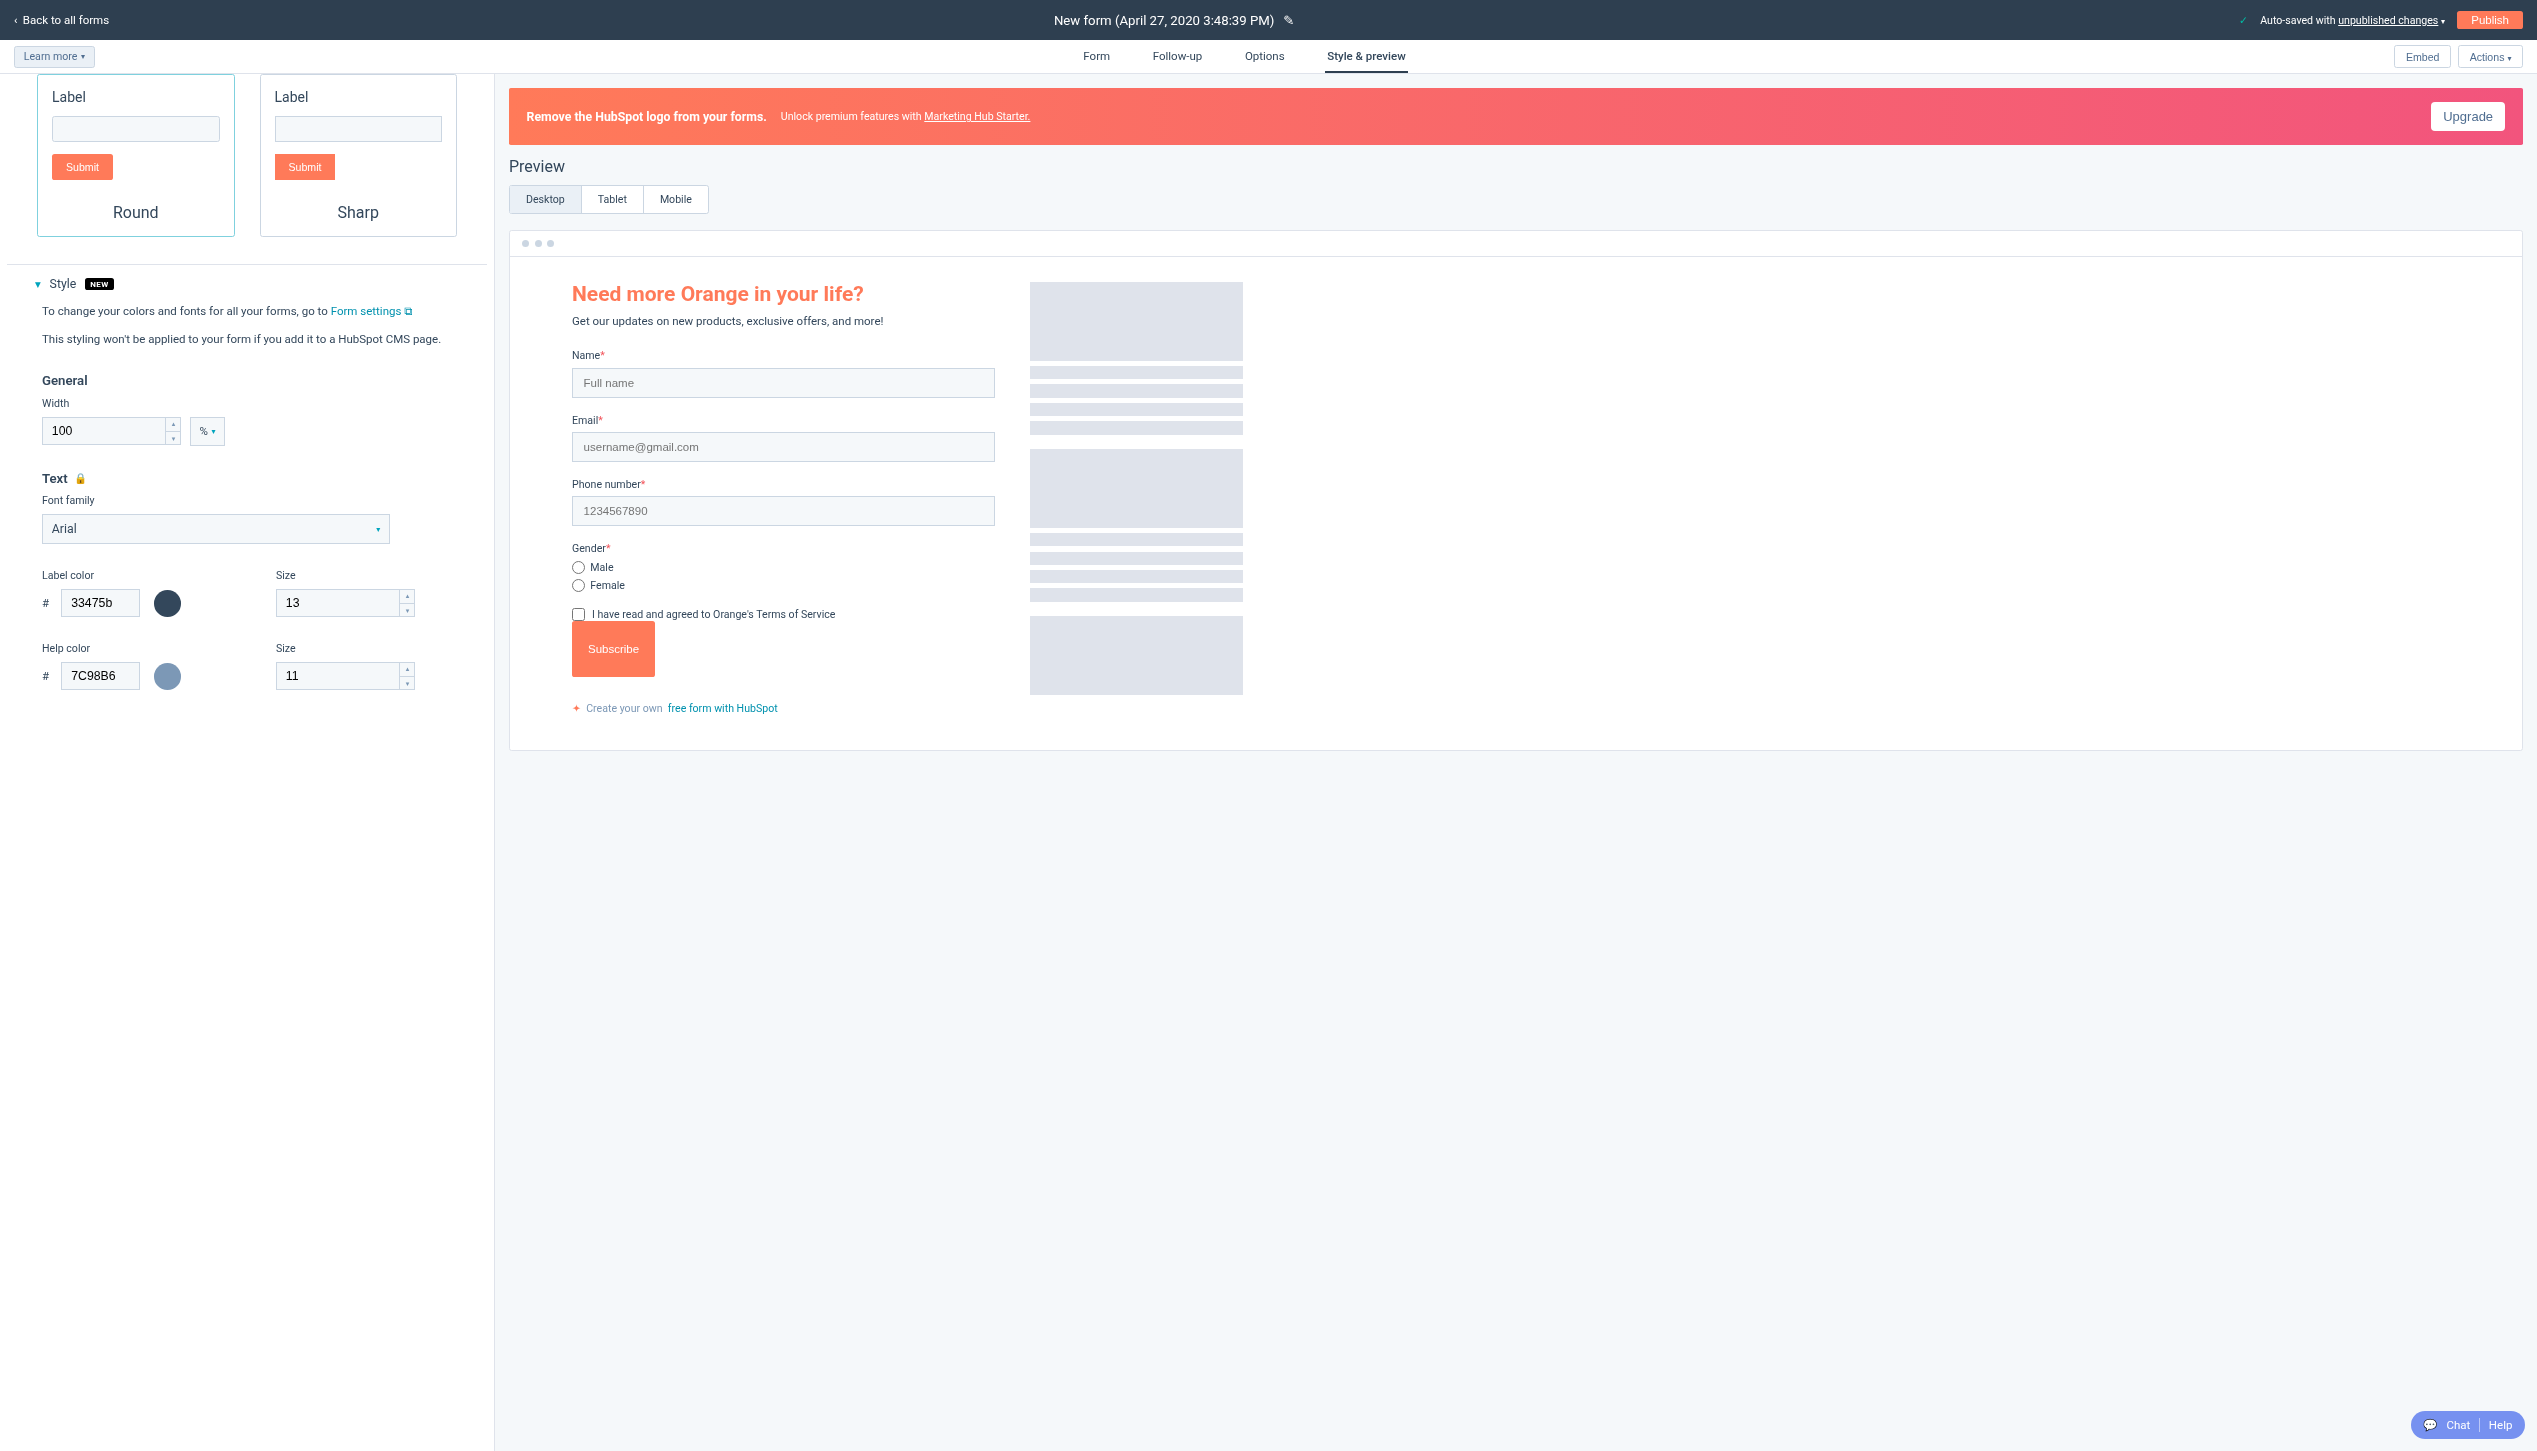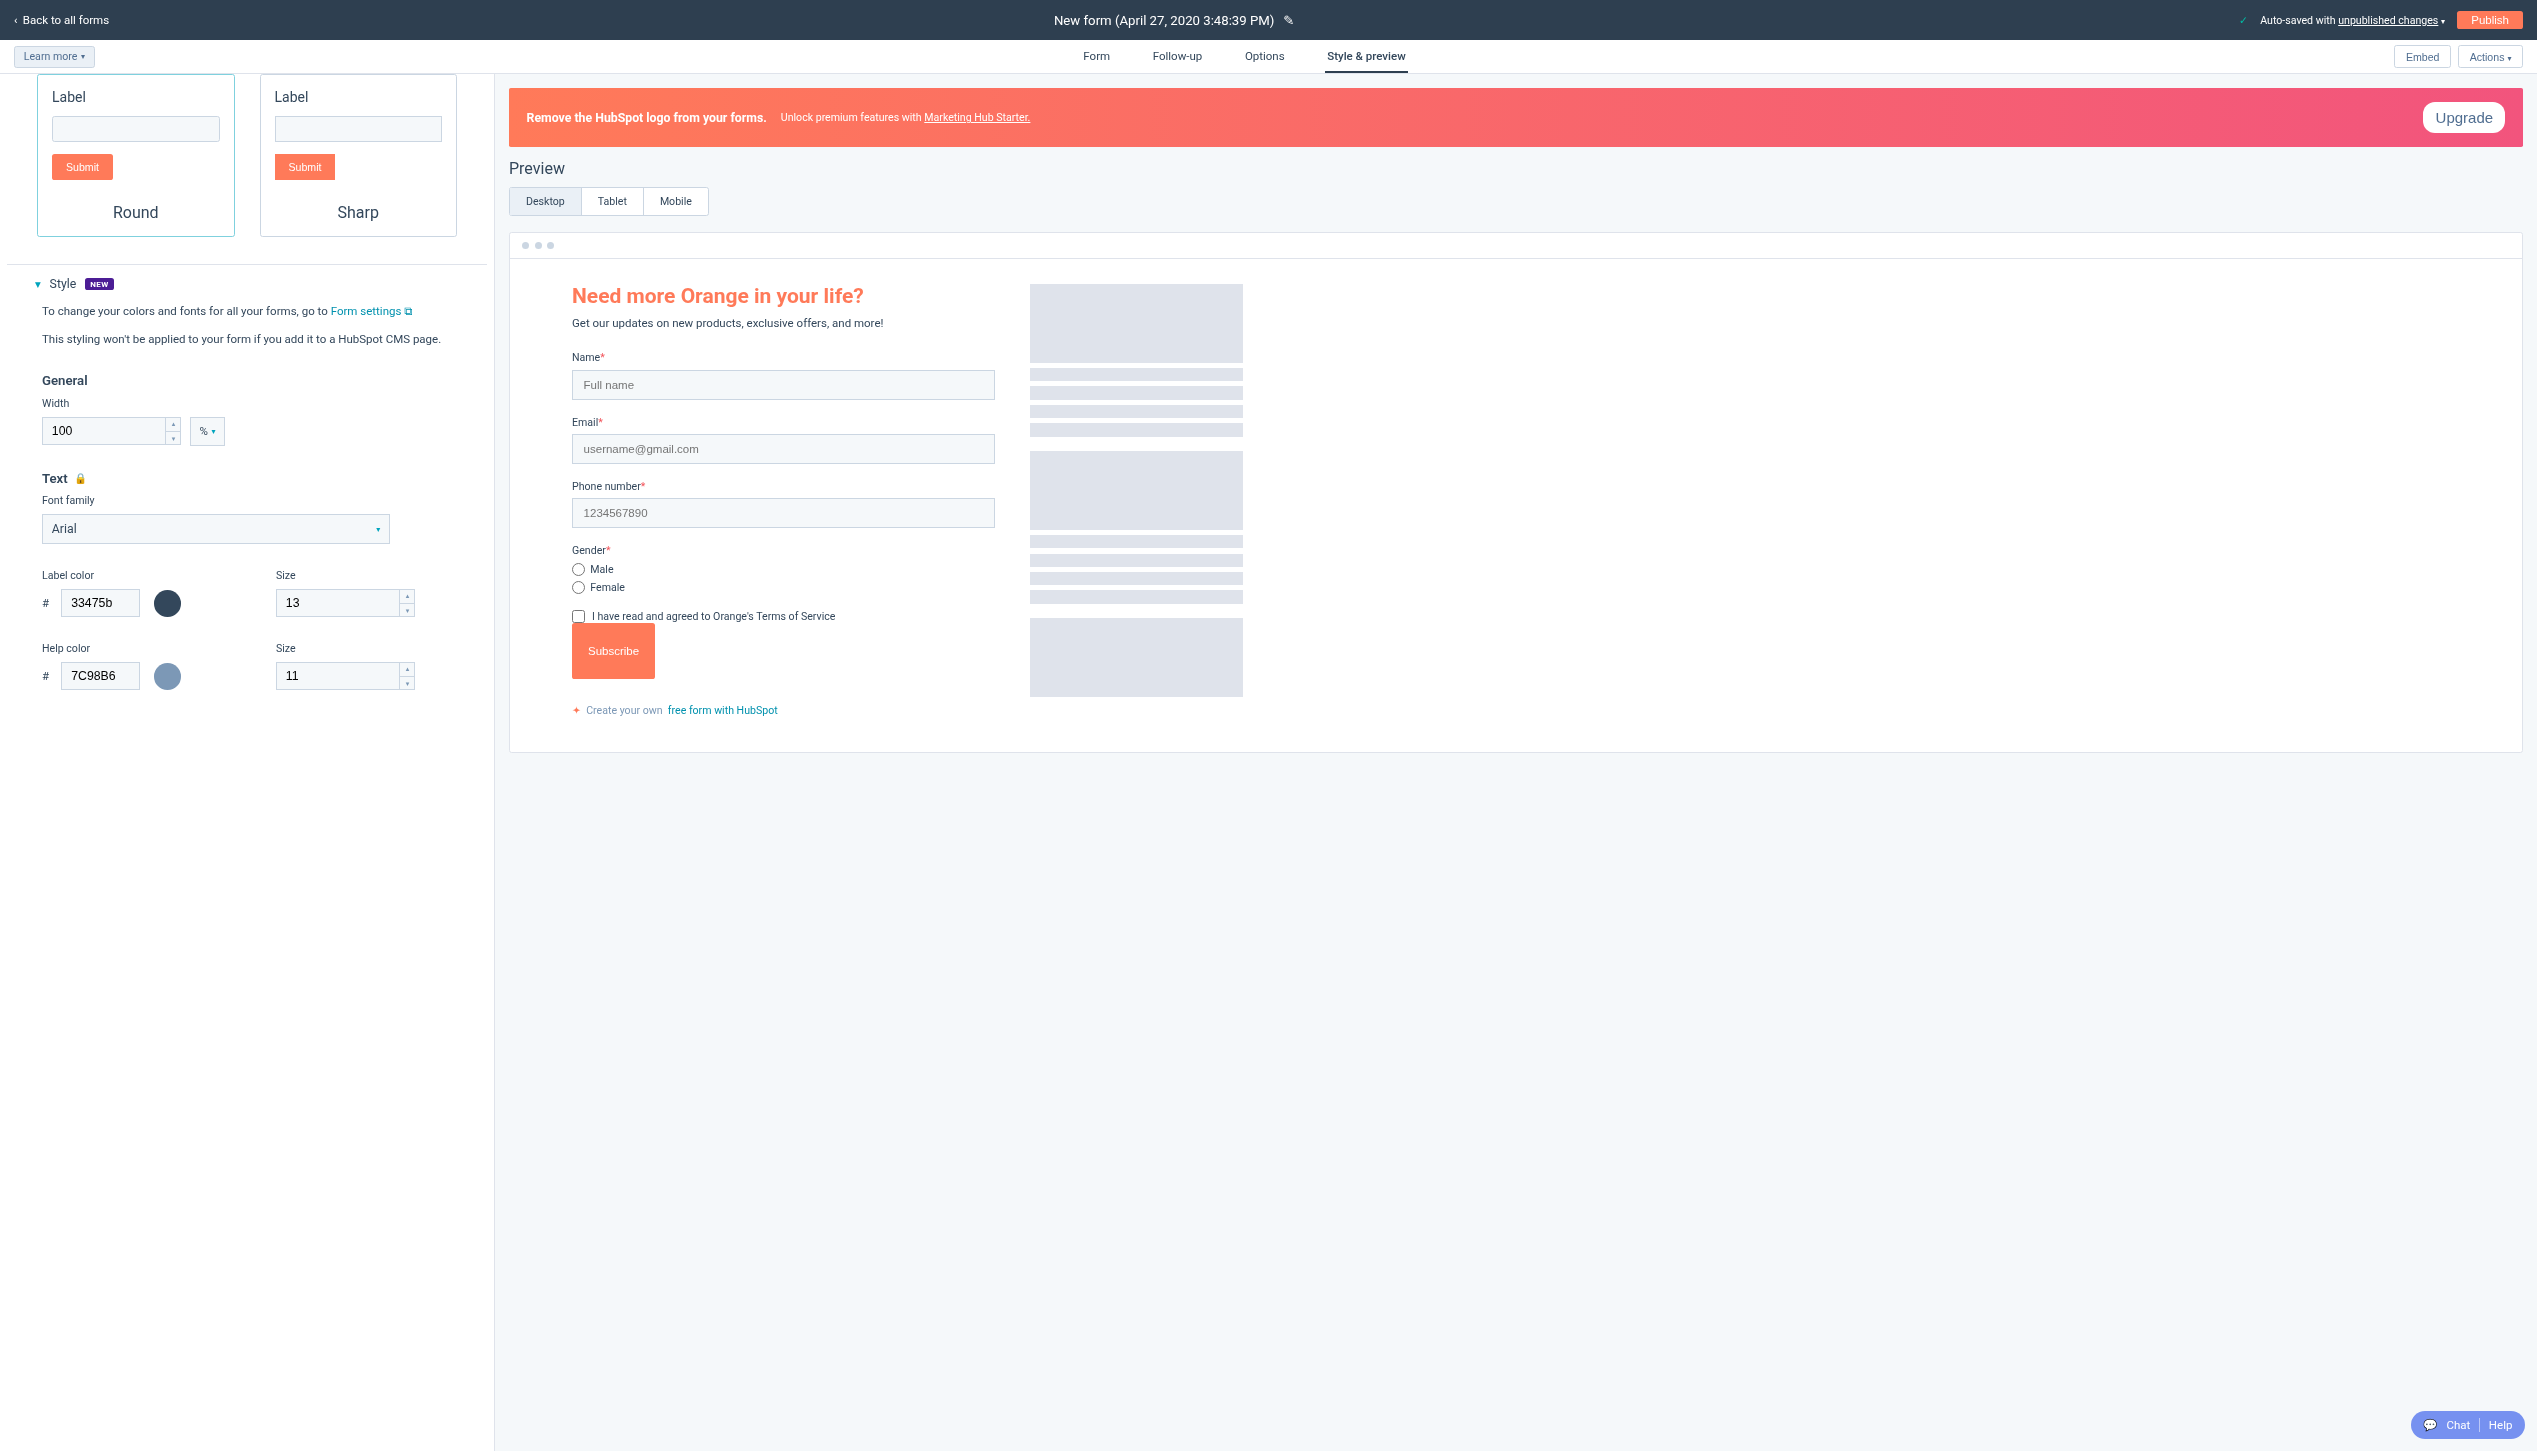--- a/index.html
+++ b/index.html
@@ -31,21 +31,21 @@
 .shape-card .lbl { font-size: 14px; color: #33475b; margin-bottom: 10.6px; }
 .shape-card input { width: 100%; height: 26.5px; border: 0.9px solid #cbd6e2; background: #f5f8fa; padding: 0 7px; margin-bottom: 12.3px; }
 .shape-card.round input { border-radius: 2.6px; }
 .shape-card .submit-pill { background: #ff7a59; color: #fff; border: none; padding: 7px 14px; font-size: 10.6px; font-weight: 500; }
 .shape-card.round .submit-pill { border-radius: 2.6px; }
 .shape-name { text-align: center; margin-top: 23px; font-size: 16px; color: #33475b; }
 
 .section-divider { border-top: 0.9px solid #dfe3eb; margin: 8.8px 0 0 0; }
 .section-header { display: flex; align-items: center; gap: 8.8px; padding: 12.3px 28px; cursor: pointer; }
 .section-header .title { font-size: 12.3px; color: #33475b; }
-.new-badge { background: #4c1d95; color: #fff; font-size: 8px; font-weight: 700; padding: 1.8px 5.3px; border-radius: 2.6px; letter-spacing: 0.4px; }
+.new-badge { background: #000000; color: #fff; font-size: 8px; font-weight: 700; padding: 1.8px 5.3px; border-radius: 2.6px; letter-spacing: 0.4px; }
 
 .section-body { padding: 0 35px; }
 .help-text { font-size: 11.5px; line-height: 1.5; color: #33475b; margin-bottom: 10.6px; }
 .link-teal { color: #0091ae; }
 
 .group-heading { font-size: 13.2px; font-weight: 600; margin-top: 25px; margin-bottom: 8.8px; }
 .field-label { font-size: 10.6px; color: #33475b; margin-bottom: 7px; display: flex; align-items: center; gap: 5.3px; }
 
 .width-row, .font-row, .color-row { display: flex; align-items: center; gap: 8.8px; }
 .number-input { position: relative; width: 139px; }
@@ -60,21 +60,21 @@
 .two-col { display: flex; gap: 58px; margin-top: 25px; }
 .col { flex: 1; }
 .hash { font-size: 11.5px; margin-right: 3.5px; }
 .color-input { width: 79px; height: 28px; border: 0.9px solid #cbd6e2; background: #f5f8fa; padding: 0 8.8px; font-size: 12.3px; }
 .swatch { width: 26.5px; height: 26.5px; border-radius: 50%; margin-left: 5.3px; }
 
 .banner { background: linear-gradient(90deg, #ff7a59, #f2547d); color: #fff; padding: 14px 17.6px; display: flex; align-items: center; gap: 14px; border-radius: 1.8px; margin-bottom: 12.3px; }
 .banner-title { font-weight: 700; font-size: 12.3px; }
 .banner-sub { font-size: 10.6px; }
 .banner-sub a { color: #fff; text-decoration: underline; }
-.upgrade-btn { background: #fff; color: #506e91; border: none; padding: 7px 12.3px; border-radius: 12px; font-size: 15px; cursor: pointer; margin-left: auto; }
+.upgrade-btn { background: #fff; color: #506e91; border: none; padding: 7px 12.3px; border-radius: 4px; font-size: 13px; cursor: pointer; margin-left: auto; }
 
 .preview-heading { font-size: 16px; color: #33475b; margin-bottom: 8.8px; }
 .device-tabs { display: flex; border: 0.9px solid #cbd6e2; border-radius: 2.6px; width: fit-content; margin-bottom: 16px; background: #fff; }
 .device-tab { padding: 7px 16px; font-size: 10.6px; border-right: 0.9px solid #cbd6e2; cursor: pointer; }
 .device-tab:last-child { border-right: none; }
 .device-tab.active { background: #eaf0f6; }
 
 .preview-frame { background: #fff; border: 0.9px solid #dfe3eb; border-radius: 2.6px; }
 .frame-header { padding: 8.8px 12.3px; display: flex; gap: 5.3px; border-bottom: 0.9px solid #dfe3eb; }
 .dot { width: 7px; height: 7px; border-radius: 50%; background: #cbd6e2; }

